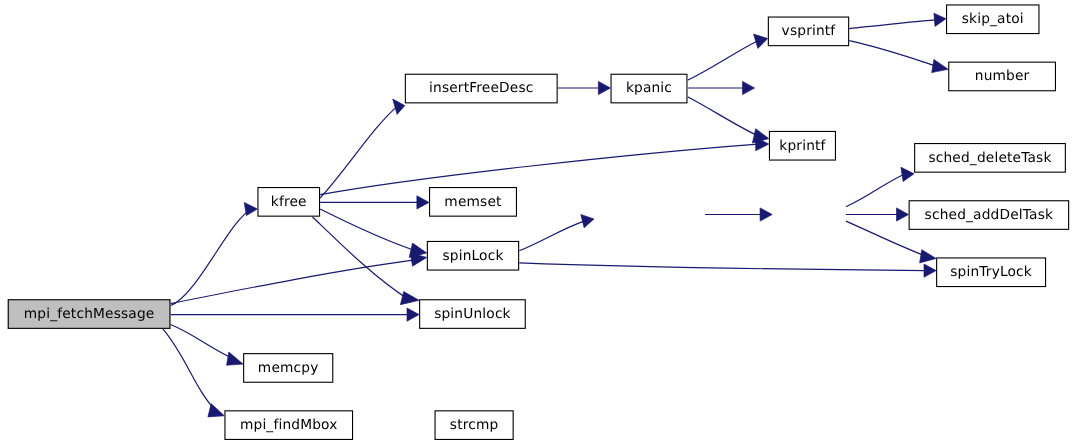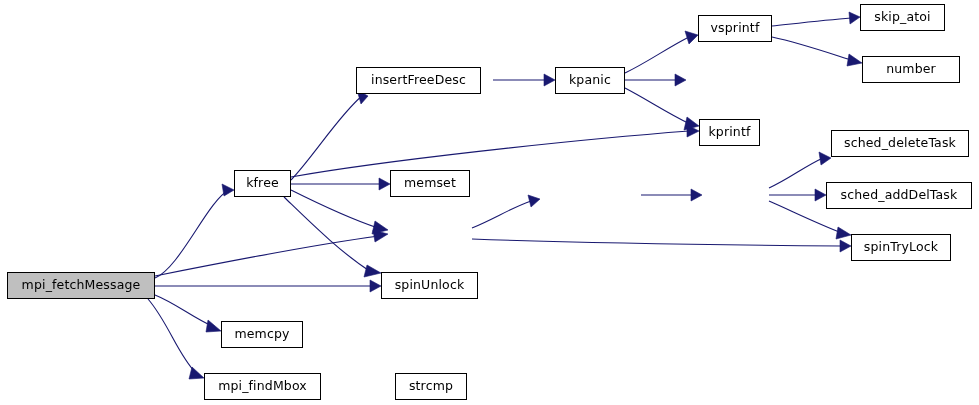--- a/index.html
+++ b/index.html
@@ -100,22 +100,23 @@
       <polygon class="edge-head" points="838,227 851,235 836,239" fill="#191970" stroke="#191970"></polygon>
       <path class="edge-path" d="M472,228 C494,219 511,208 531,201" stroke="#191970"></path>
       <polygon class="edge-head" points="528,195 540,199 531,207" fill="#191970" stroke="#191970"></polygon>
       <path class="edge-path" d="M472,239 C580,243 725,245 842,246" stroke="#191970"></path>
       <polygon class="edge-head" points="840,240 851,246 840,252" fill="#191970" stroke="#191970"></polygon>
     </svg>
 <div class="node highlight" style="left: 7px; top: 272px; width: 148px; height: 27px; background: rgb(191, 191, 191); border-color: rgb(0, 0, 0);">mpi_fetchMessage</div>
     <div class="node" style="left: 234px; top: 170px; width: 57px; height: 27px; background: rgb(255, 255, 255); border-color: rgb(0, 0, 0);">kfree</div>
     <div class="node" style="left: 221px; top: 321px; width: 82px; height: 27px; background: rgb(255, 255, 255); border-color: rgb(0, 0, 0);">memcpy</div>
     <div class="node" style="left: 204px; top: 373px; width: 117px; height: 27px; background: rgb(255, 255, 255); border-color: rgb(0, 0, 0); text-align: center;">mpi_findMbox</div>
-    <div class="node" style="left: 356px; top: 67px; width: 125px; height: 27px; background: rgb(255, 255, 255); border-color: rgb(0, 0, 0);">insertFreeDesc</div>
+    <div class="node" style="left: 368px; top: 67px; width: 139px; height: 27px; background: rgb(255, 255, 255); border-color: rgb(0, 0, 0);">insertFreeDesc</div>
     <div class="node" style="left: 390px; top: 170px; width: 80px; height: 27px; background: rgb(255, 255, 255); border-color: rgb(0, 0, 0);">memset</div>
+    <div class="node" style="left: 388px; top: 219px; width: 84px; height: 27px; background: rgb(255, 255, 255); border-color: rgb(0, 0, 0);">spinLock</div>
     <div class="node" style="left: 381px; top: 272px; width: 97px; height: 27px; background: rgb(255, 255, 255); border-color: rgb(0, 0, 0);">spinUnlock</div>
     <div class="node" style="left: 395px; top: 373px; width: 72px; height: 27px; background: rgb(255, 255, 255); border-color: rgb(0, 0, 0);">strcmp</div>
     <div class="node" style="left: 555px; top: 67px; width: 70px; height: 27px; background: rgb(255, 255, 255); border-color: rgb(0, 0, 0);">kpanic</div>
     <div class="node" style="left: 698px; top: 15px; width: 74px; height: 27px; background: rgb(255, 255, 255); border-color: rgb(0, 0, 0);">vsprintf</div>
     <div class="node" style="left: 699px; top: 119px; width: 61px; height: 27px; background: rgb(255, 255, 255); border-color: rgb(0, 0, 0); text-align: right;">kprintf</div>
     <div class="node" style="left: 860px; top: 4px; width: 85px; height: 27px; background: rgb(255, 255, 255); border-color: rgb(0, 0, 0);">skip_atoi</div>
     <div class="node" style="left: 862px; top: 56px; width: 98px; height: 27px; background: rgb(255, 255, 255); border-color: rgb(0, 0, 0); text-align: right;">number</div>
     <div class="node" style="left: 831px; top: 130px; width: 138px; height: 27px; background: rgb(255, 255, 255); border-color: rgb(0, 0, 0);">sched_deleteTask</div>
     <div class="node" style="left: 851px; top: 234px; width: 100px; height: 27px; background: rgb(255, 255, 255); border-color: rgb(0, 0, 0);">spinTryLock</div>
     <div class="node" style="left: 826px; top: 182px; width: 146px; height: 27px; background: rgb(255, 255, 255); border-color: rgb(0, 0, 0);">sched_addDelTask</div>

